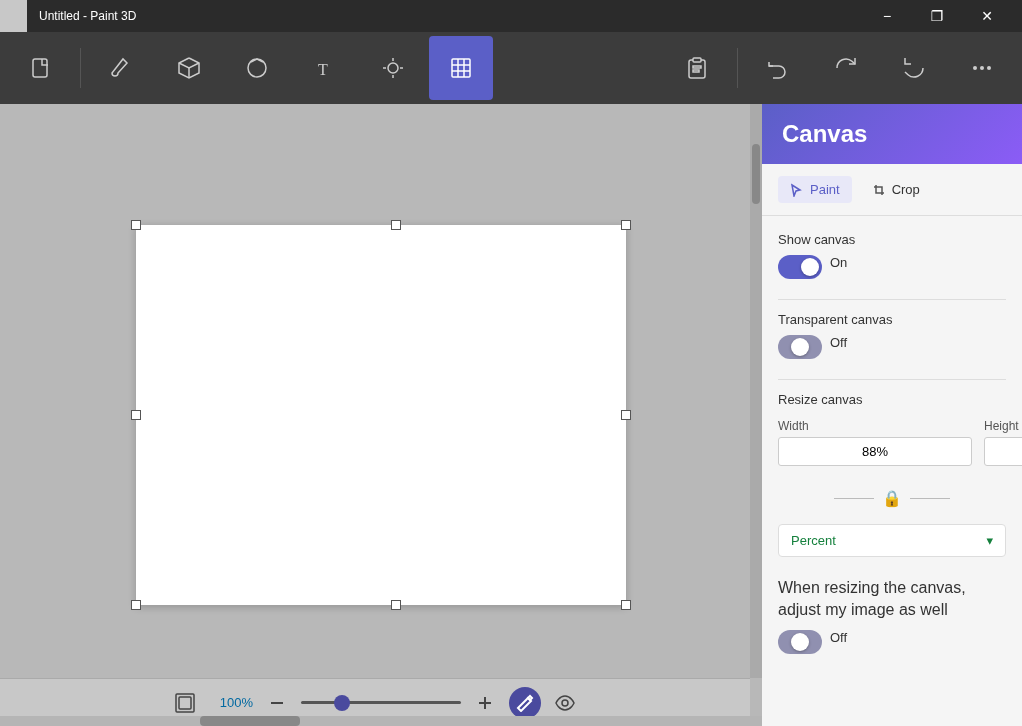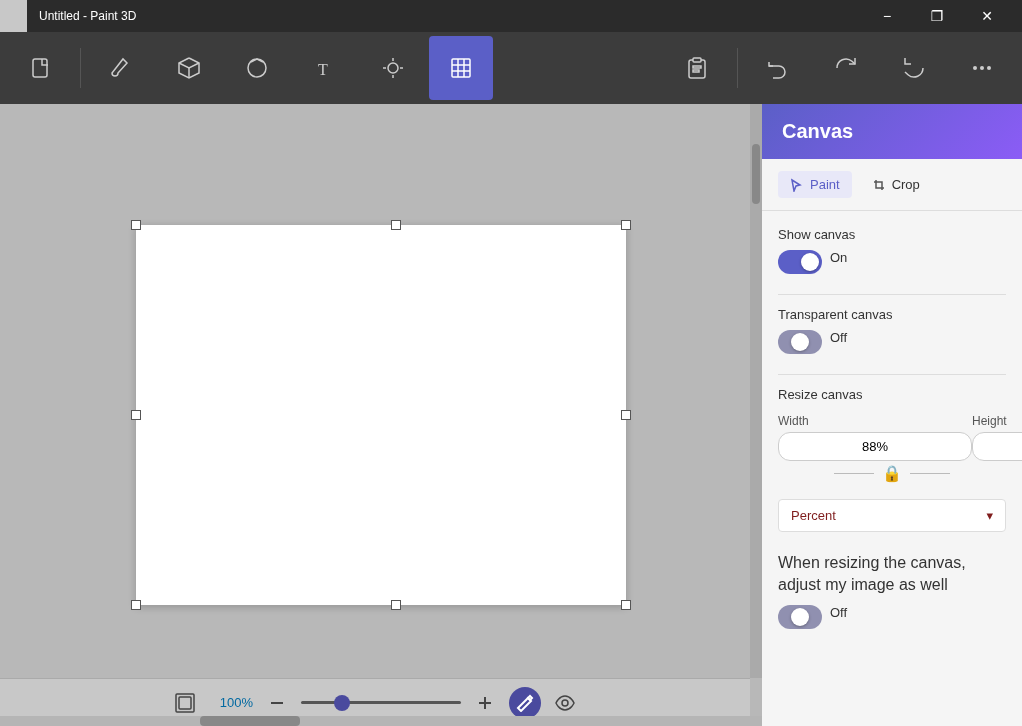--- a/index.html
+++ b/index.html
@@ -198,21 +198,21 @@
       background: #f5f5f5;
       display: flex;
       flex-direction: column;
       flex-shrink: 0;
       box-shadow: -2px 0 4px rgba(0,0,0,0.1);
     }
     .panel-header {
       background: linear-gradient(135deg, #5b5fc7, #8b5cf6);
       padding: 16px 20px;
       color: #fff;
-      font-size: 20px;
+      font-size: 24px;
       font-weight: 600;
     }
     .panel-tabs {
       display: flex;
       padding: 12px 16px;
       gap: 8px;
       border-bottom: 1px solid #ddd;
     }
     .panel-tab {
       display: flex;
@@ -286,36 +286,37 @@
       background: #ddd;
       margin: 12px 0;
     }
     .resize-section-label {
       font-size: 13px;
       color: #333;
       margin-bottom: 12px;
     }
     .resize-fields {
       display: flex;
+      gap: 12px;
       align-items: flex-start;
-      margin-bottom: 3px;
+      margin-bottom: 23px;
     }
     .field-group {
       flex: 1;
       display: flex;
       flex-direction: column;
       gap: 4px;
     }
     .field-label {
       font-size: 12px;
       color: #555;
     }
     .field-input {
       border: 1px solid #ccc;
-      border-radius: 12px;
+      border-radius: 3px;
       padding: 6px 8px;
       font-size: 13px;
       background: #fff;
       text-align: center;
     }
     .lock-row {
       display: flex;
       align-items: center;
       justify-content: center;
       gap: 8px;
@@ -334,21 +335,21 @@
       width: 100%;
       padding: 8px 12px;
       border: 1px solid #ddd;
       border-radius: 4px;
       background: #fff;
       display: flex;
       align-items: center;
       justify-content: space-between;
       cursor: pointer;
       font-size: 13px;
-      color: #7f1d1d;
+      color: #15803d;
     }
     .adjust-img-section {
       margin-top: 16px;
     }
     .adjust-img-label {
       font-size: 16px;
       color: #333;
       line-height: 1.4;
       margin-bottom: 8px;
     }

